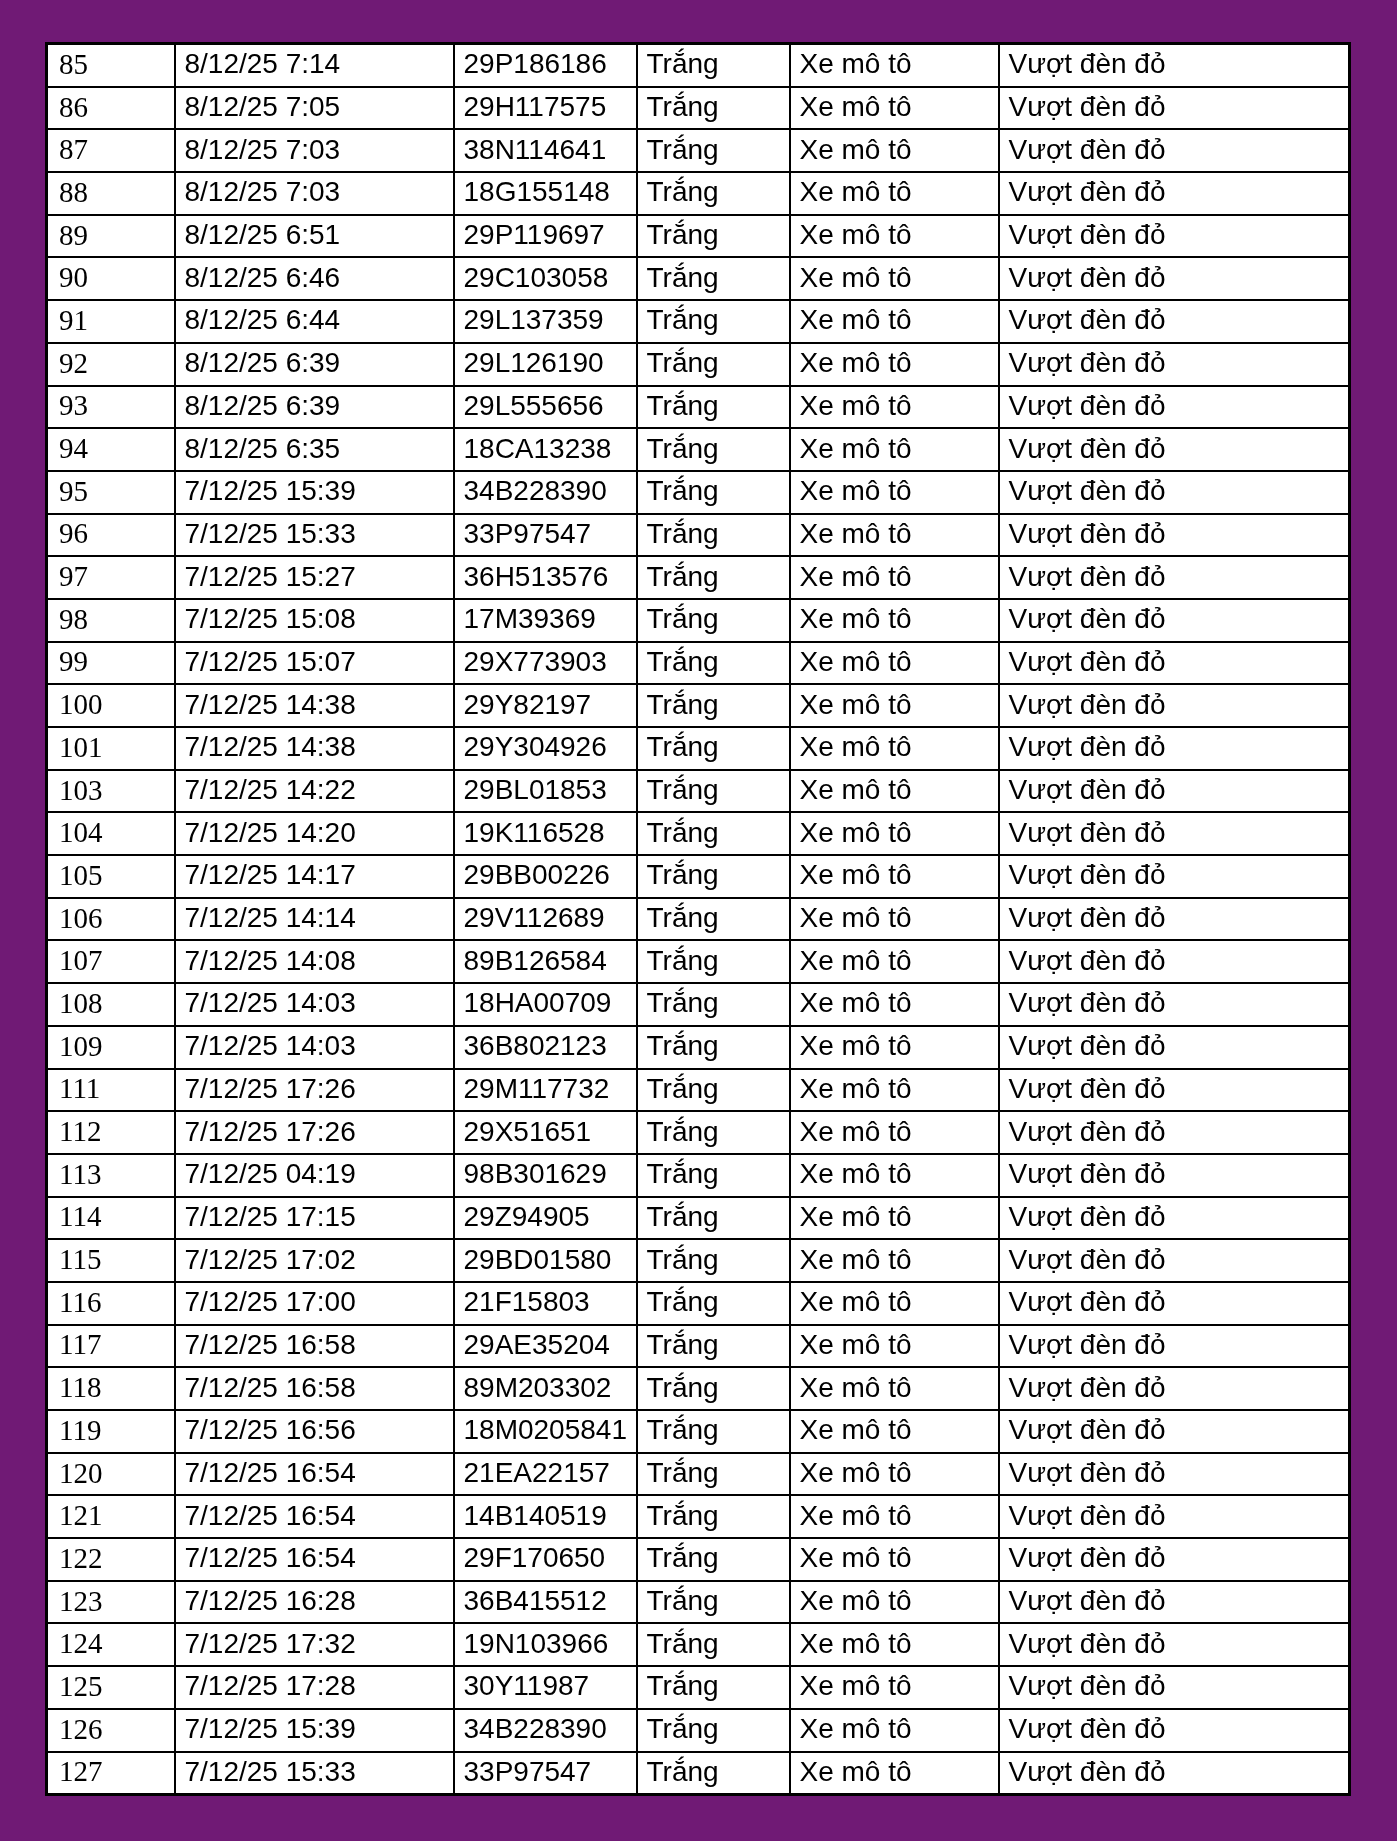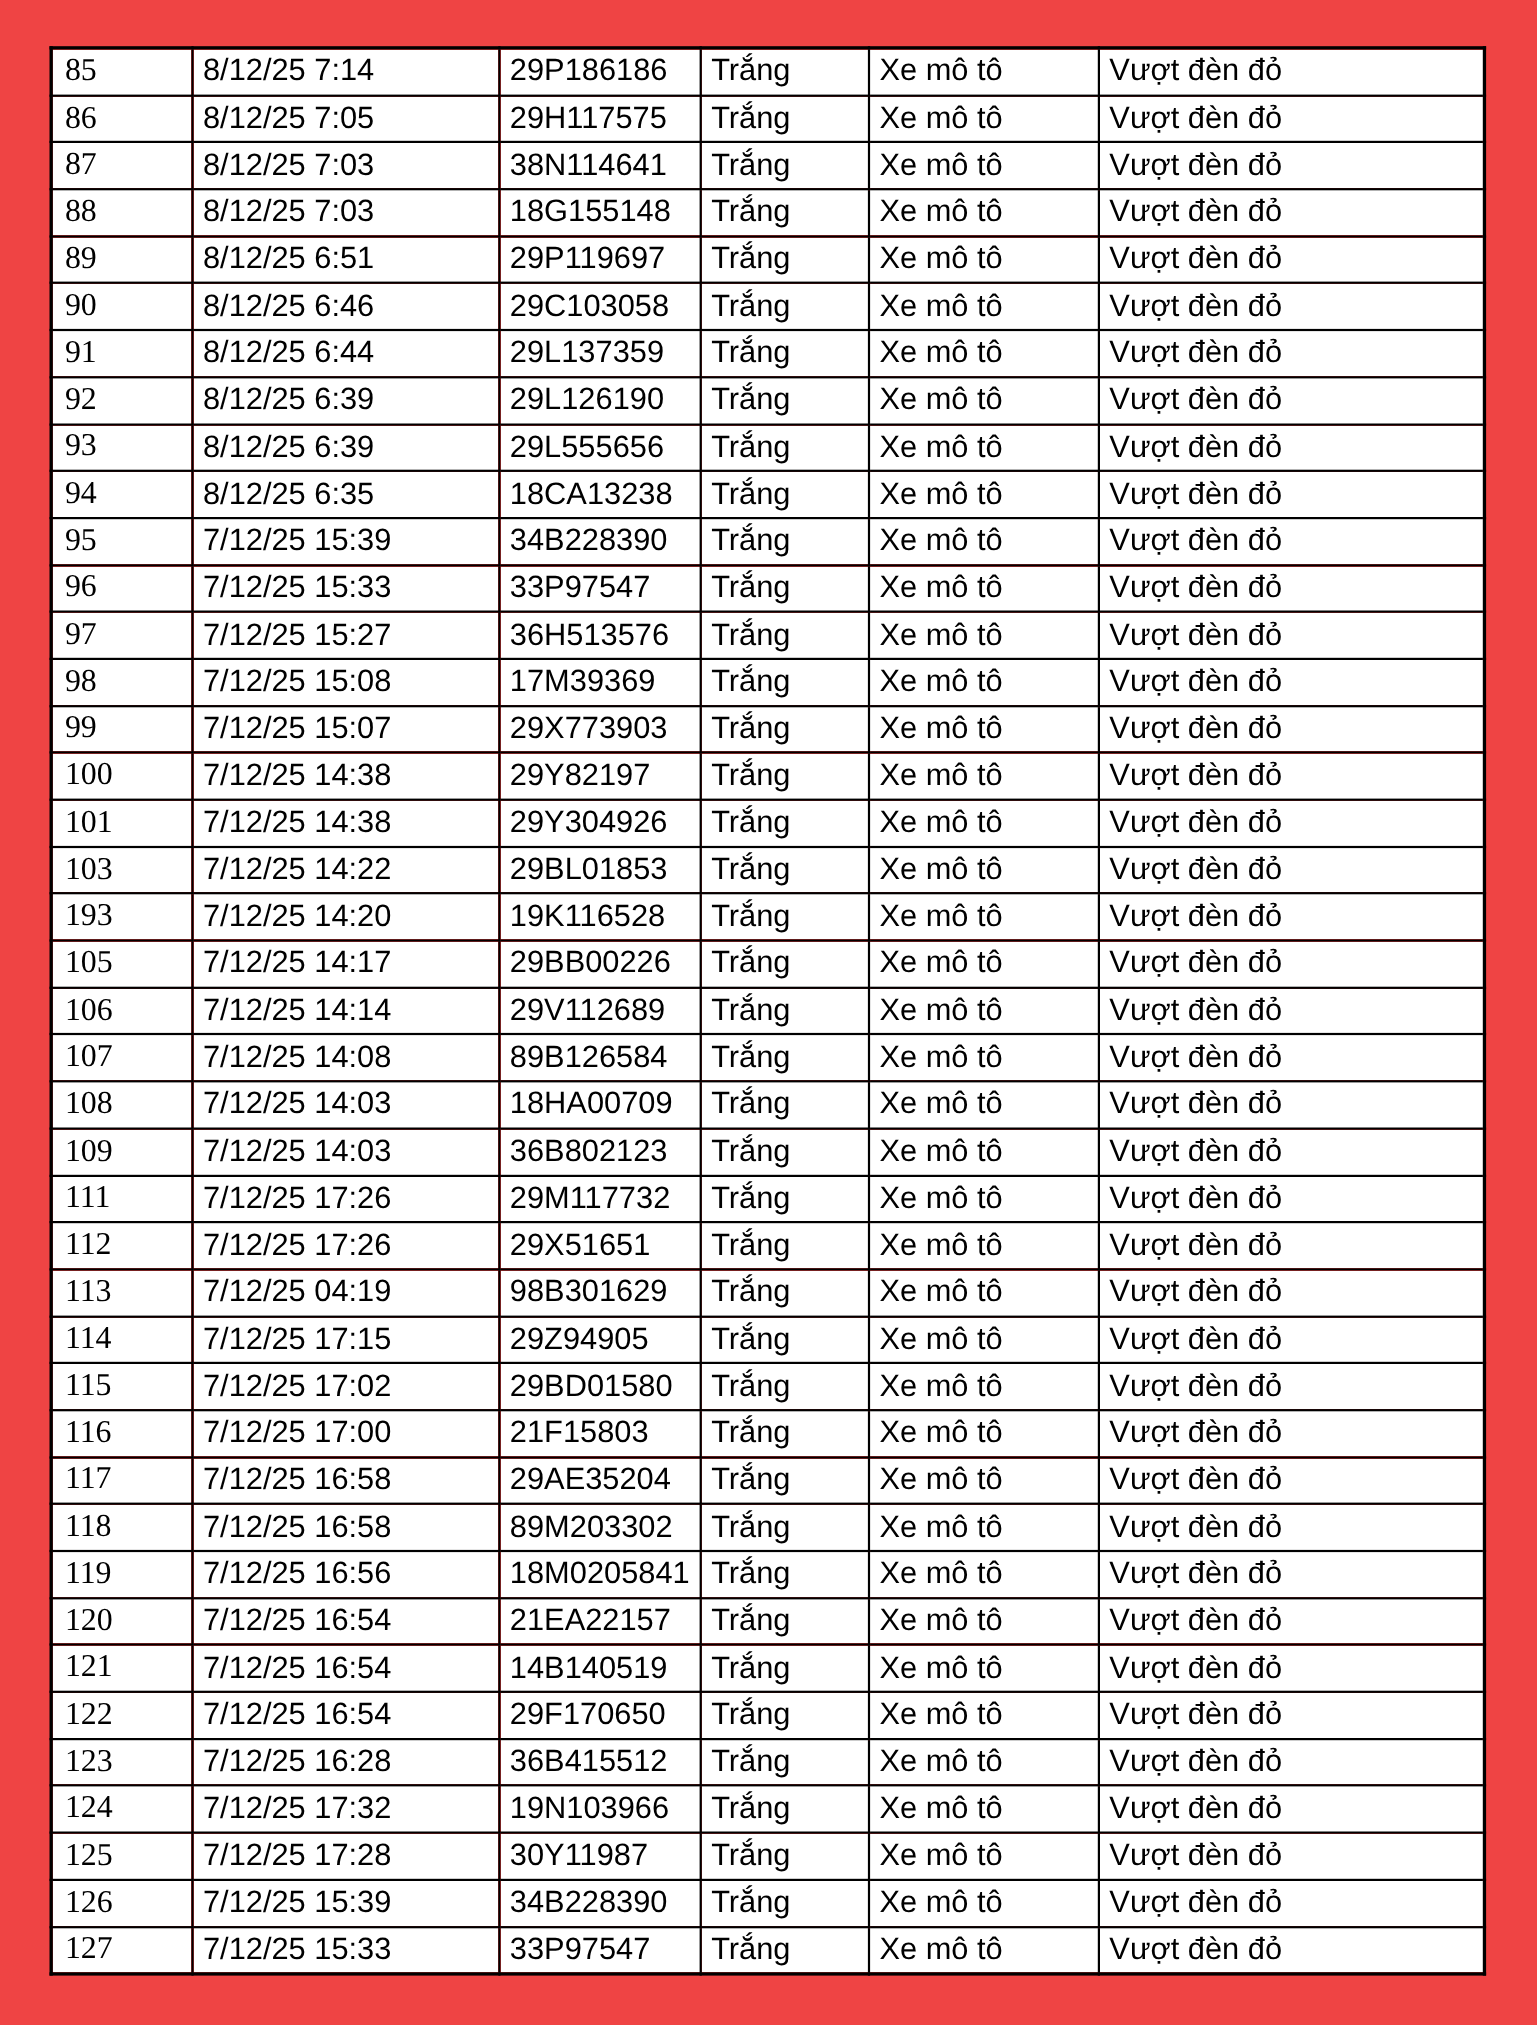--- a/index.html
+++ b/index.html
@@ -4,21 +4,21 @@
 <style>
   html, body {
     margin: 0;
     padding: 0;
     background: #ffffff;
   }
   .page {
     position: relative;
     width: 1397px;
     height: 1841px;
-    background: #ef4444;
+    background: #701a75;
     font-family: "Liberation Sans", sans-serif;
     color: #000000;
   }
   table.violations {
     position: absolute;
     left: 45px;
     top: 42px;
     width: 1303px;
     border-collapse: collapse;
     table-layout: fixed;
@@ -200,21 +200,21 @@
         </tr>
         <tr>
           <td class="cell-stt">103</td>
           <td class="cell-datetime">7/12/25 14:22</td>
           <td class="cell-plate">29BL01853</td>
           <td class="cell-color">Trắng</td>
           <td class="cell-vehicle">Xe mô tô</td>
           <td class="cell-violation">Vượt đèn đỏ</td>
         </tr>
         <tr>
-          <td class="cell-stt">193</td>
+          <td class="cell-stt">104</td>
           <td class="cell-datetime">7/12/25 14:20</td>
           <td class="cell-plate">19K116528</td>
           <td class="cell-color">Trắng</td>
           <td class="cell-vehicle">Xe mô tô</td>
           <td class="cell-violation">Vượt đèn đỏ</td>
         </tr>
         <tr>
           <td class="cell-stt">105</td>
           <td class="cell-datetime">7/12/25 14:17</td>
           <td class="cell-plate">29BB00226</td>

